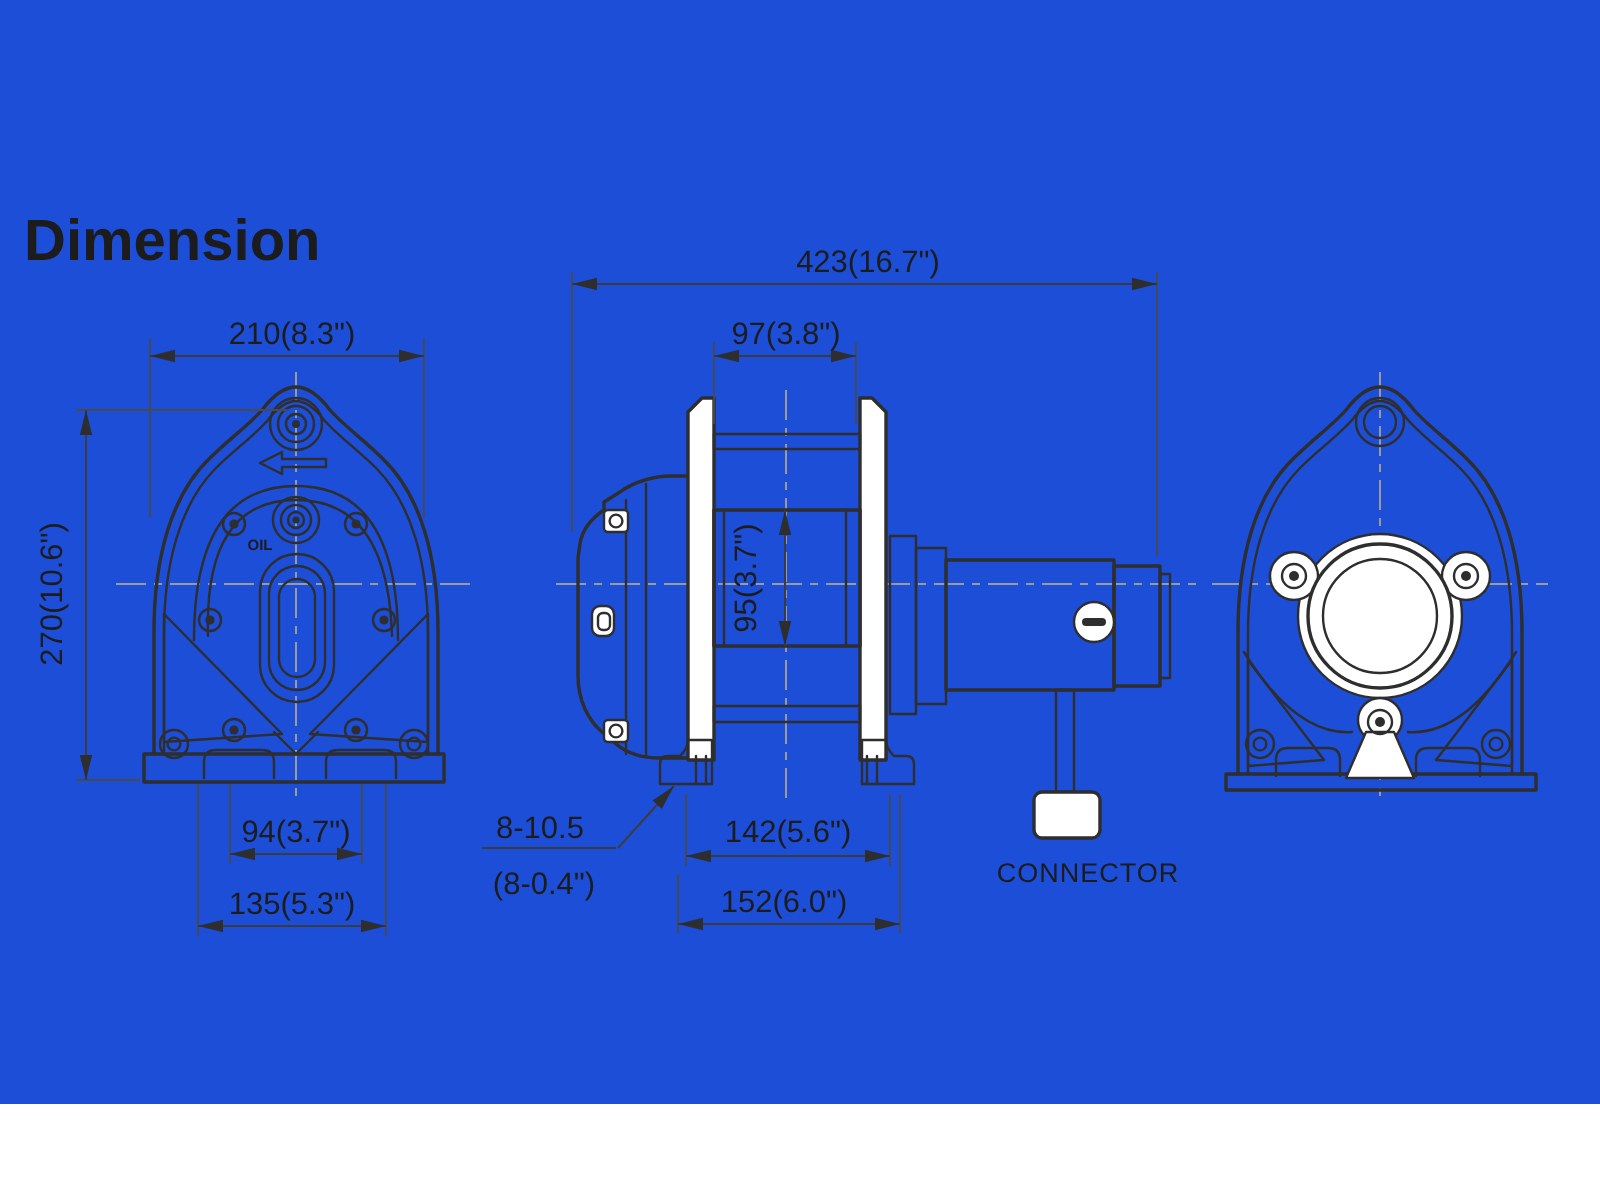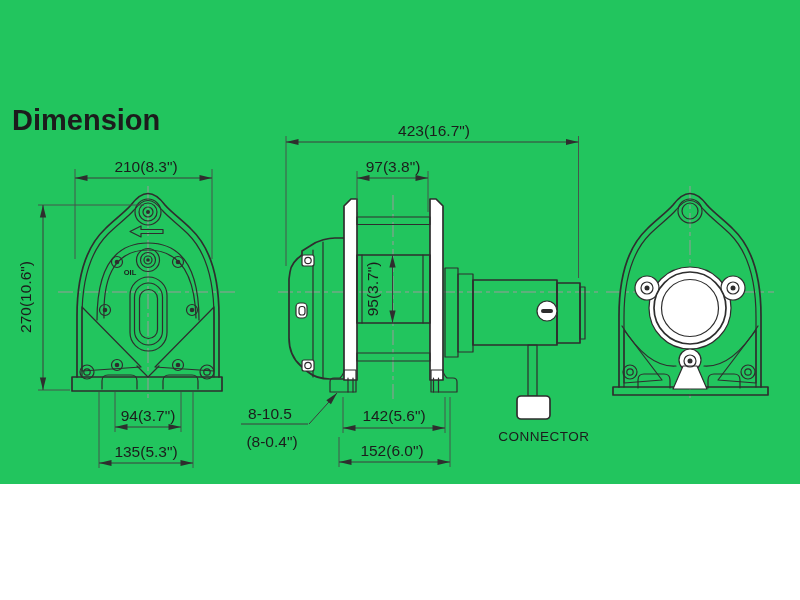--- a/index.html
+++ b/index.html
@@ -1,16 +1,16 @@
 <!DOCTYPE html>
 <html><head>
 <meta charset="utf-8">
 <style>
   html,body{margin:0;padding:0;background:#fff;}
-  .canvas{position:relative;width:800px;height:484px;background:#22c55e;overflow:hidden;text-decoration:underline;}
+  .canvas{position:relative;width:800px;height:552px;background:#1d4ed8;overflow:hidden;text-decoration:underline;}
   svg{display:block;}
   text{font-family:"Liberation Sans","DejaVu Sans",sans-serif;fill:#1c1c1c;}
   .dim-label{font-size:15.5px;}
   .big-label{font-size:13.5px;letter-spacing:0.5px;}
   .tiny-label{font-size:7.5px;font-weight:bold;}
   .title-text{font-size:29px;font-weight:bold;}
   .obj{fill:none;stroke:#2e2e2e;stroke-width:1.7;stroke-linejoin:round;stroke-linecap:round;}
   .obj2{fill:none;stroke:#2e2e2e;stroke-width:1.2;stroke-linejoin:round;stroke-linecap:round;}
   .objw{fill:#ffffff;stroke:#2e2e2e;stroke-width:1.7;stroke-linejoin:round;}
   .objw2{fill:#ffffff;stroke:#2e2e2e;stroke-width:1.2;stroke-linejoin:round;}

